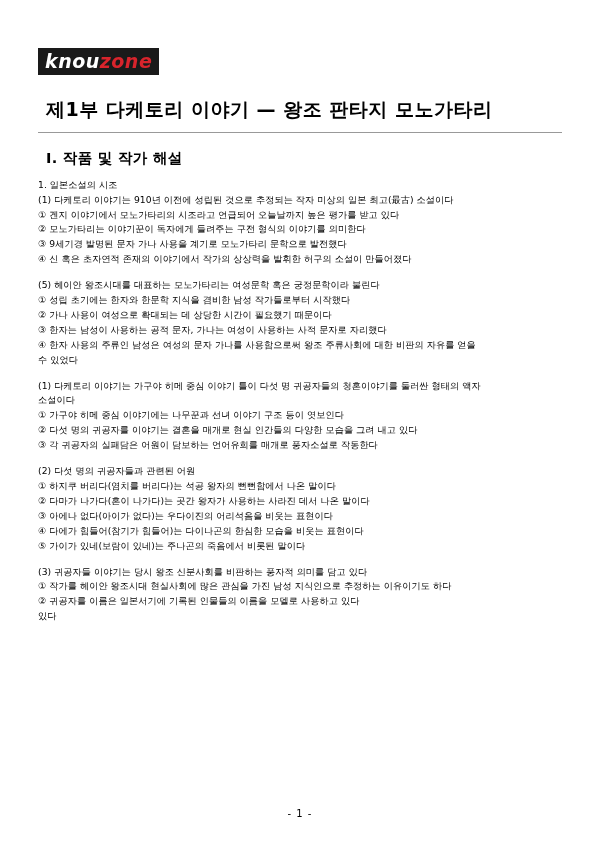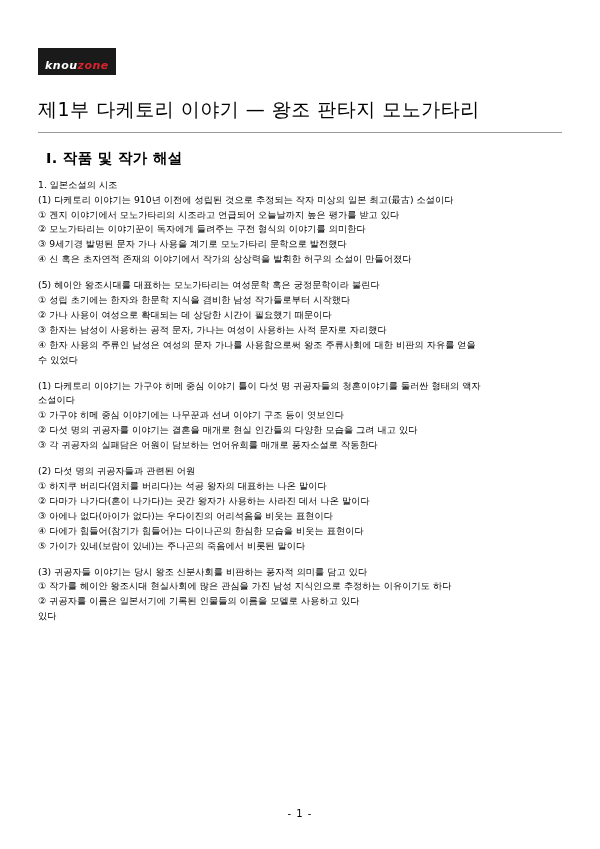--- a/index.html
+++ b/index.html
@@ -23,35 +23,35 @@
     padding: 40px 38px 0 38px;
   }
   
   .logo {
     display: inline-block;
     background: #1a1a1a;
     color: #ffffff;
     font-family: "DejaVu Sans", "Liberation Sans", sans-serif;
     font-weight: bold;
     font-style: italic;
-    font-size: 11px;
+    font-size: 19px;
     letter-spacing: 0.5px;
-    padding: 12px 7px 4px 7px;
+    padding: 4px 7px 4px 7px;
     line-height: 1;
     text-align: right;
   }
   .logo .accent { color: #d8242c; }
   .logo-wrap {
     margin: 8px 0 0 0;
   }
   
   h1.doc-title {
     font-size: 19px;
-    font-weight: normal;
-    margin: 22px 0 0 0;
+    font-weight: bold;
+    margin: 22px 0 0 8px;
     letter-spacing: 0.5px;
     line-height: 1.3;
   }
   hr.rule {
     border: none;
     border-top: 1px solid #999;
     margin: 10px 0 0 0;
   }
   h2.sec-title {
     font-size: 14.5px;
@@ -113,21 +113,21 @@
       <p class="line">④ 한자 사용의 주류인 남성은 여성의 문자 가나를 사용함으로써 왕조 주류사회에 대한 비판의 자유를 얻을</p>
       <p class="line">수 있었다</p>
       <p class="blank"></p>
       <p class="line">(1) 다케토리 이야기는 가구야 히메 중심 이야기 틀이 다섯 명 귀공자들의 청혼이야기를 둘러싼 형태의 액자</p>
       <p class="line">소설이다</p>
       <p class="line">① 가구야 히메 중심 이야기에는 나무꾼과 선녀 이야기 구조 등이 엿보인다</p>
       <p class="line">② 다섯 명의 귀공자를 이야기는 결혼을 매개로 현실 인간들의 다양한 모습을 그려 내고 있다</p>
       <p class="line">③ 각 귀공자의 실패담은 어원이 담보하는 언어유희를 매개로 풍자소설로 작동한다</p>
       <p class="blank"></p>
       <p class="line">(2) 다섯 명의 귀공자들과 관련된 어원</p>
-      <p class="line">① 하지쿠 버리다(염치를 버리다)는 석공 왕자의 대표하는 나온 말이다</p>
+      <p class="line">① 하지쿠 버리다(염치를 버리다)는 석공 왕자의 뻔뻔함에서 나온 말이다</p>
       <p class="line">② 다마가 나가다(혼이 나가다)는 곳간 왕자가 사용하는 사라진 데서 나온 말이다</p>
       <p class="line">③ 아에나 없다(아이가 없다)는 우다이진의 어리석음을 비웃는 표현이다</p>
       <p class="line">④ 다에가 힘들어(참기가 힘들어)는 다이나곤의 한심한 모습을 비웃는 표현이다</p>
       <p class="line">⑤ 가이가 있네(보람이 있네)는 주나곤의 죽음에서 비롯된 말이다</p>
       <p class="blank"></p>
       <p class="line">(3) 귀공자들 이야기는 당시 왕조 신분사회를 비판하는 풍자적 의미를 담고 있다</p>
       <p class="line">① 작가를 헤이안 왕조시대 현실사회에 많은 관심을 가진 남성 지식인으로 추정하는 이유이기도 하다</p>
       <p class="line">② 귀공자를 이름은 일본서기에 기록된 인물들의 이름을 모델로 사용하고 있다</p>
       <p class="line">있다</p>
     </div>

